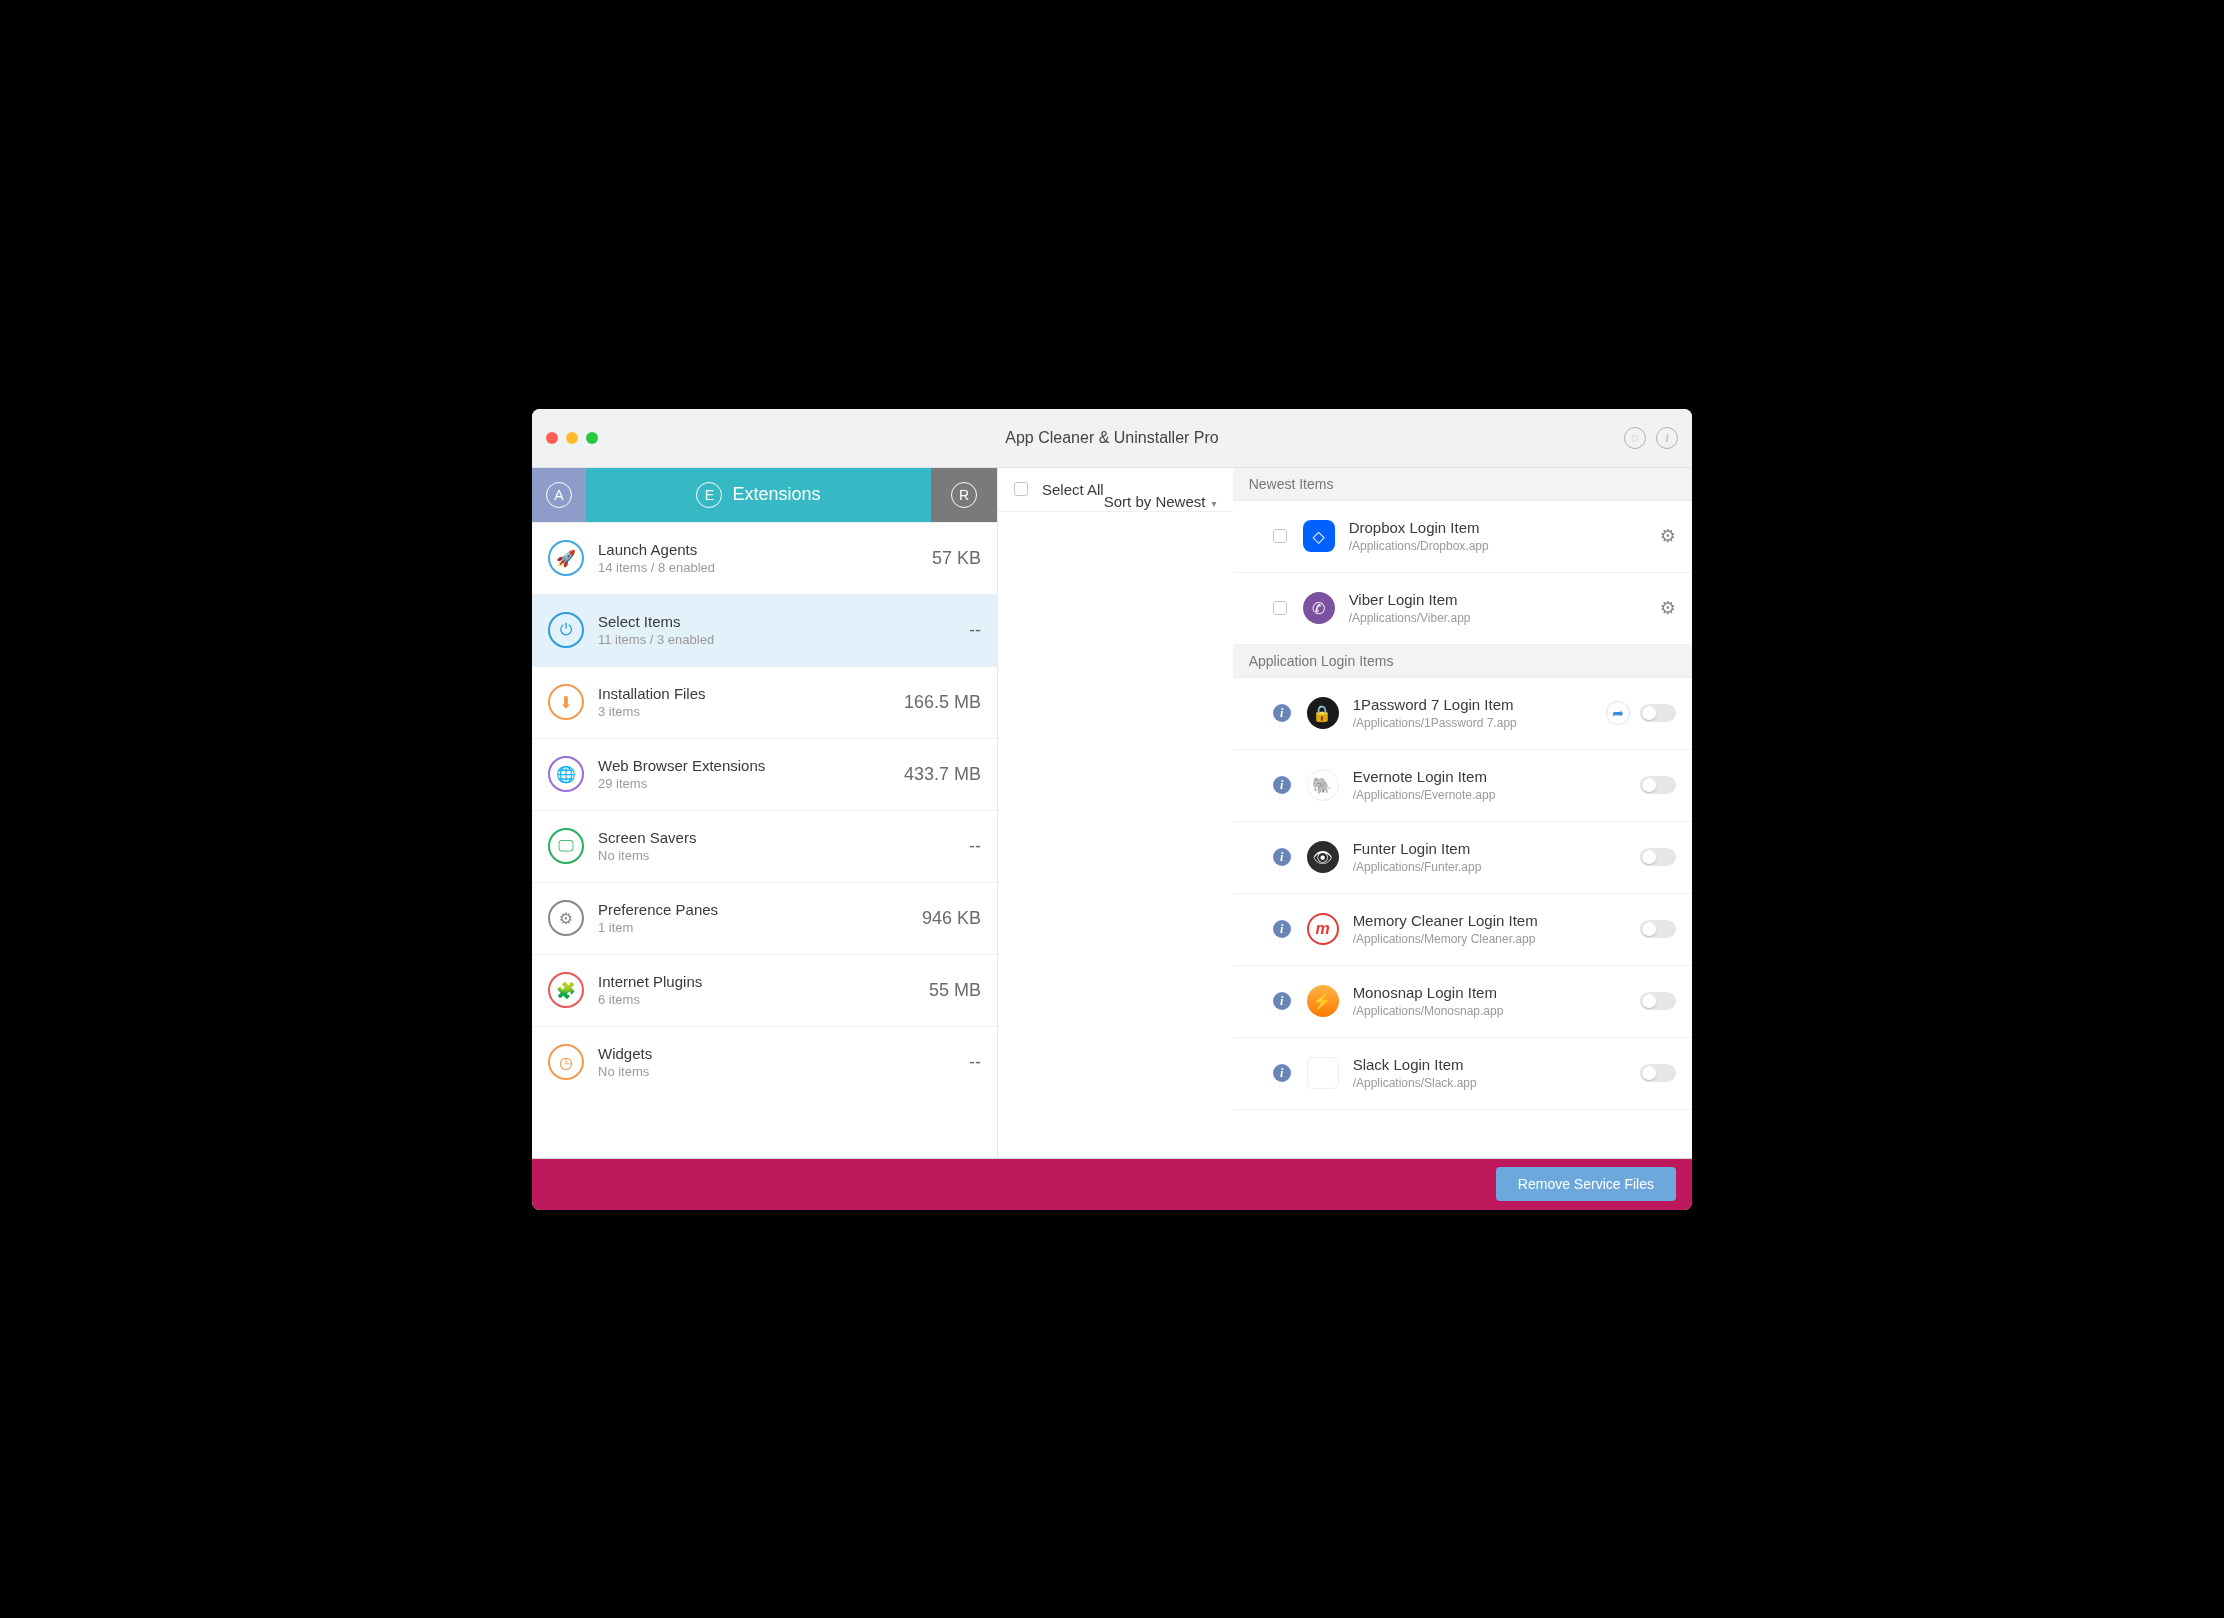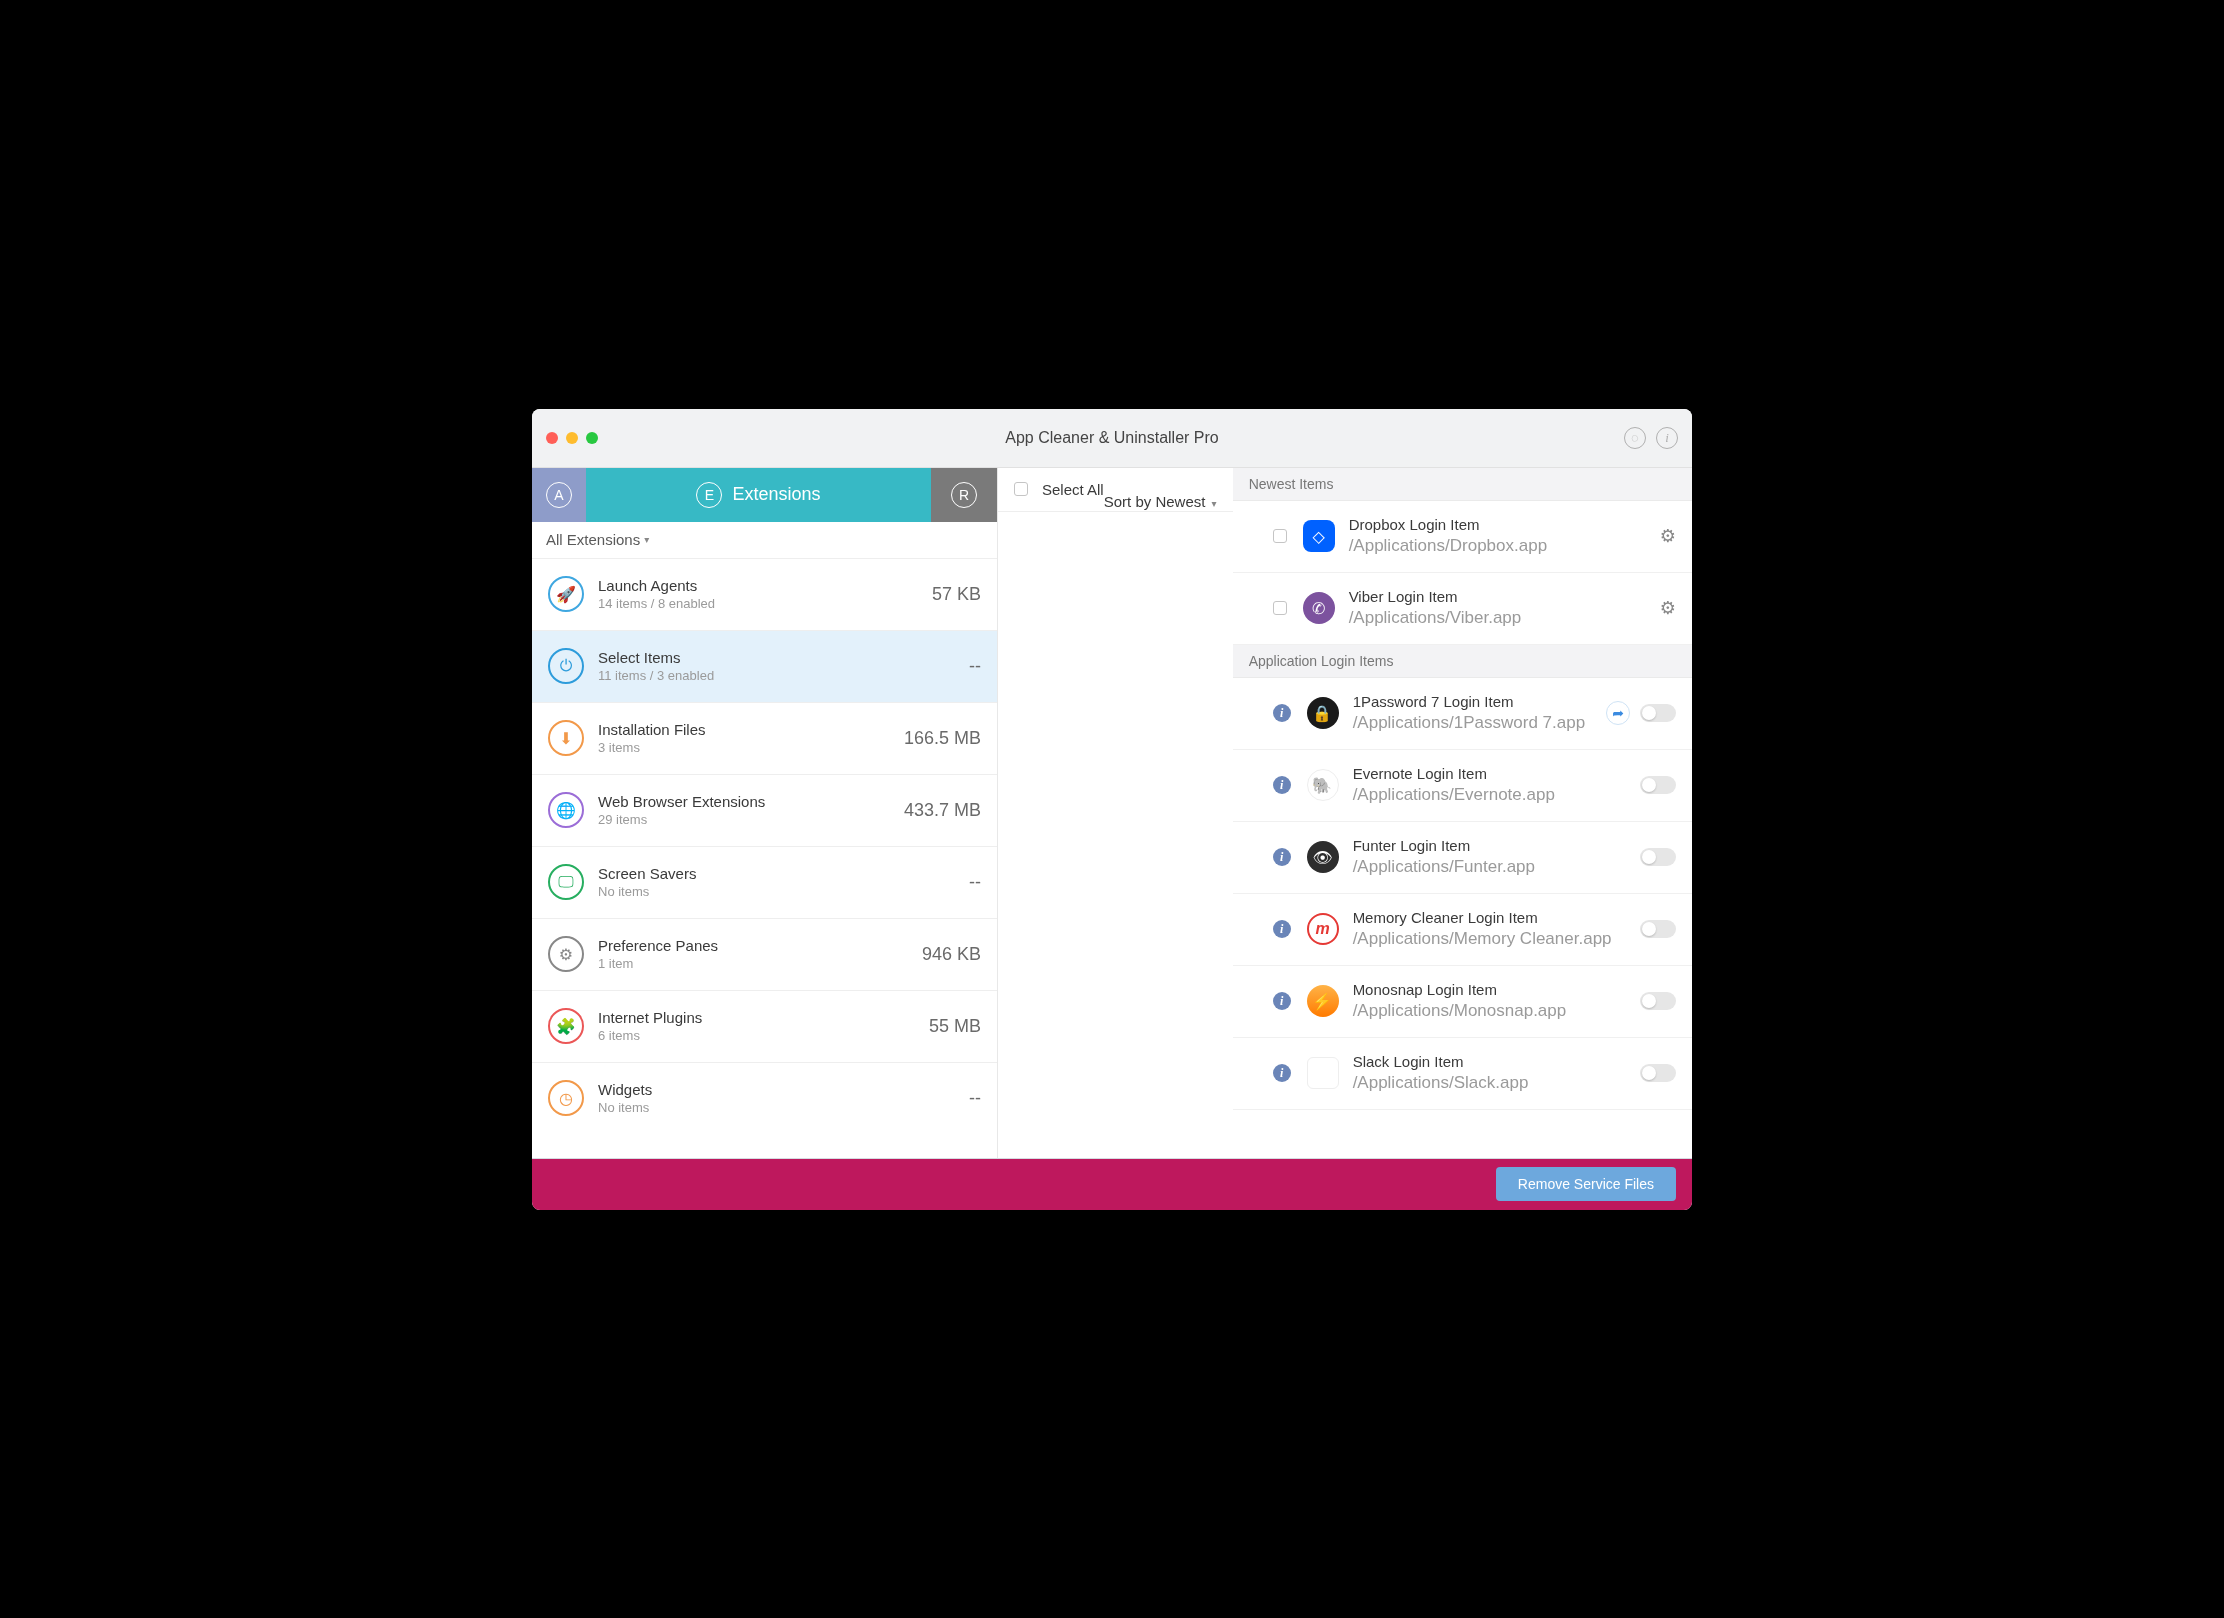--- a/index.html
+++ b/index.html
@@ -44,21 +44,21 @@
 .sort-label .caret { font-size: 10px; margin-left: 2px; color: #888; }
 
 .items { flex: 1; overflow-y: auto; }
 .section-hdr { background: #f3f3f5; padding: 8px 16px; font-size: 14px; color: #777; border-bottom: 1px solid #eaeaea; }
 .item-row { display: flex; align-items: center; height: 72px; padding: 0 16px; border-bottom: 1px solid #f0f0f0; }
 .row-check { width: 14px; height: 14px; border: 1.5px solid #c5c5c5; border-radius: 3px; margin-right: 16px; flex-shrink: 0; cursor: pointer; }
 .info-badge { width: 18px; height: 18px; border-radius: 50%; background: #6a85b8; color: #fff; font-size: 12px; font-style: italic; font-weight: bold; font-family: serif; display: flex; align-items: center; justify-content: center; margin-right: 16px; flex-shrink: 0; cursor: pointer; }
 .app-icon { width: 32px; height: 32px; border-radius: 8px; display: flex; align-items: center; justify-content: center; margin-right: 14px; flex-shrink: 0; font-size: 16px; color: #fff; }
 .item-text { flex: 1; }
 .item-title { font-size: 15px; color: #3a3a3a; margin-bottom: 3px; }
-.item-path { font-size: 17px; color: #9a9a9a; }
+.item-path { font-size: 12px; color: #9a9a9a; }
 .gear { color: #888; font-size: 18px; cursor: pointer; }
 .share-badge { width: 24px; height: 24px; border: 1px solid #cfe3f5; border-radius: 50%; display: flex; align-items: center; justify-content: center; color: #3b8be0; font-size: 14px; margin-right: 10px; cursor: pointer; }
 .toggle { width: 36px; height: 18px; background: #e6e6e6; border-radius: 9px; position: relative; cursor: pointer; flex-shrink: 0; }
 .toggle::after { content: ""; width: 14px; height: 14px; background: #fff; border-radius: 50%; position: absolute; top: 2px; left: 2px; box-shadow: 0 1px 2px rgba(0,0,0,0.2); }
 
 .footer { height: 52px; background: #be185d; display: flex; align-items: center; justify-content: flex-end; padding: 0 16px; border-top: 1px solid #d5dbe2; }
 .remove-btn { background: #6da8dd; color: #fff; border: none; padding: 9px 22px; border-radius: 4px; font-size: 14px; cursor: pointer; }
 
 
 .ci-blue { border-color: #3fa7e0; color: #3fa7e0; }
@@ -107,24 +107,20 @@
         </div>
         <div class="maintab tab-e">
           <span class="tab-circle">E</span>
           <span>Extensions</span>
         </div>
         <div class="maintab tab-r">
           <span class="tab-circle">R</span>
         </div>
       </div>
 
-      <div class="filter-row">
-        <span>All Extensions</span>
-        <span class="caret">▾</span>
-      </div>
 
       <div class="categories" id="categories">
           <div class="cat-row">
             <div class="cat-icon ci-blue">🚀</div>
             <div class="cat-text">
               <div class="cat-title">Launch Agents</div>
               <div class="cat-sub">14 items / 8 enabled</div>
             </div>
             <div class="cat-size">57 KB</div>
           </div>

